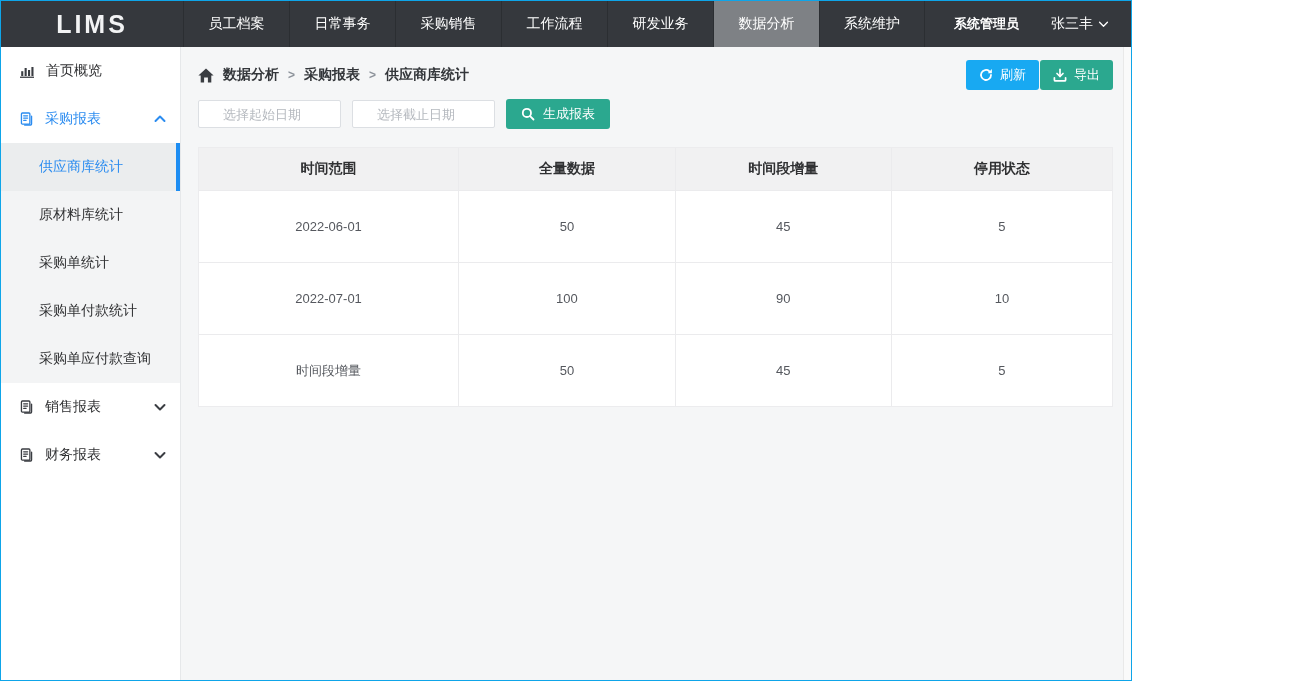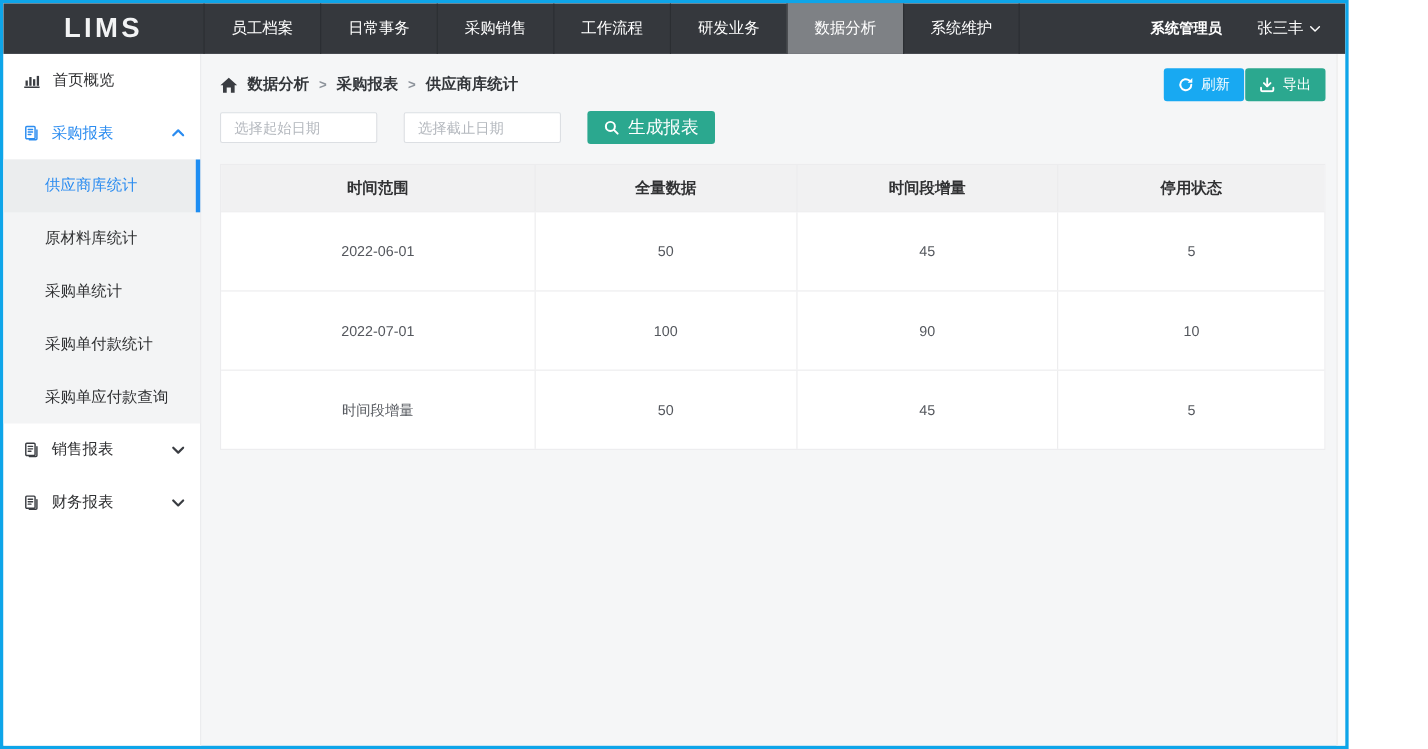--- a/index.html
+++ b/index.html
@@ -1,21 +1,21 @@
 <!DOCTYPE html>
 <html><head>
 <meta charset="utf-8">
 <style>
   * { margin: 0; padding: 0; box-sizing: border-box; }
   html, body { background: #fff; }
   body { font-family: "Liberation Sans", "DejaVu Sans", sans-serif; }
 
   .page {
-    width: 1226px; height: 681px;
-    border: 3px solid #0ea5e9;
+    width: 1132px; height: 681px;
+    border: 1px solid #0ea5e9;
     display: flex; flex-direction: column;
     background: #f5f6f7; overflow: hidden;
   }
 
   
   .topbar { height: 46px; min-height: 46px; background: #35383d; display: flex; align-items: stretch; color: #fff; }
   .logo { width: 182px; min-width: 182px; display: flex; align-items: center; justify-content: center;
           font-size: 25px; font-weight: 800; letter-spacing: 3px; color: #f2f3f4; }
   .nav-tabs { display: flex; }
   .nav-tab { width: 106px; display: flex; align-items: center; justify-content: center;
@@ -49,24 +49,24 @@
   .crumb { cursor: pointer; }
   .crumb-sep { color: #8d939b; font-size: 12px; font-weight: 700; }
   .header-actions { margin-left: auto; display: flex; gap: 1px; }
   .btn { height: 30px; border: none; border-radius: 3px; color: #fff; font-size: 13px;
          display: flex; align-items: center; gap: 7px; padding: 0 13px; cursor: pointer; font-family: inherit; }
   .btn-refresh { background: #18a9f2; }
   .btn-export  { background: #2ba88f; }
 
   
   .filter-row { margin-top: 9px; display: flex; align-items: center; }
-  .date-input { width: 143px; height: 28px; border: 1px solid #dcdfe3; border-radius: 2px; padding: 0 12px;
-                font-size: 13px; color: #333; background: #fff; outline: none; font-family: inherit; margin-right: 24px; }
+  .date-input { width: 143px; height: 28px; border: 1px solid #dcdfe3; border-radius: 2px; padding: 0 24px;
+                font-size: 13px; color: #333; background: #fff; outline: none; font-family: inherit; margin-right: 11px; }
   .date-input::placeholder { color: #b4b8be; }
-  .btn-generate { background: #2ba88f; height: 30px; padding: 0 15px; font-size: 16px; border: none; border-radius: 3px;
+  .btn-generate { background: #2ba88f; height: 30px; padding: 0 15px; font-size: 13px; border: none; border-radius: 3px;
                   color: #fff; display: flex; align-items: center; gap: 8px; cursor: pointer; font-family: inherit; }
 
   
   .table { margin-top: 18px; background: #fff; border: 1px solid #ececee; }
   .t-row { display: flex; }
   .t-head { background: #f1f1f2; }
   .t-cell { display: flex; align-items: center; justify-content: center; border-right: 1px solid #ebebed; }
   .t-cell:last-child { border-right: none; }
   .t-head .t-cell { height: 42px; font-weight: 700; font-size: 14px; color: #303133; }
   .t-body .t-row { border-top: 1px solid #ebebed; }

